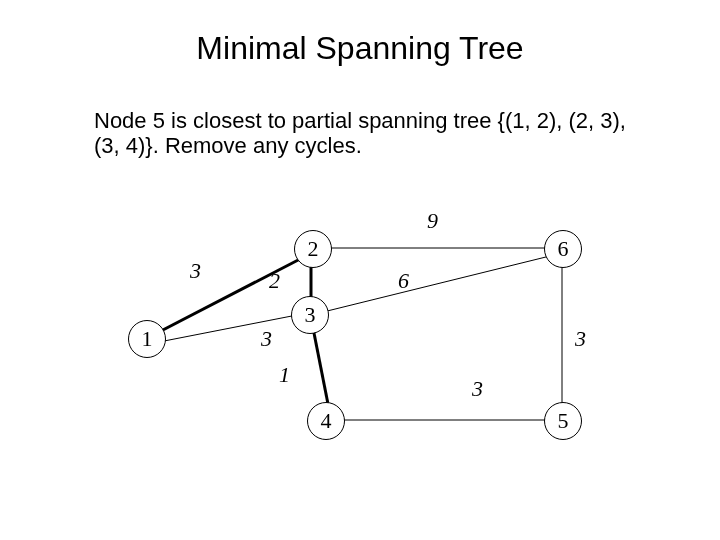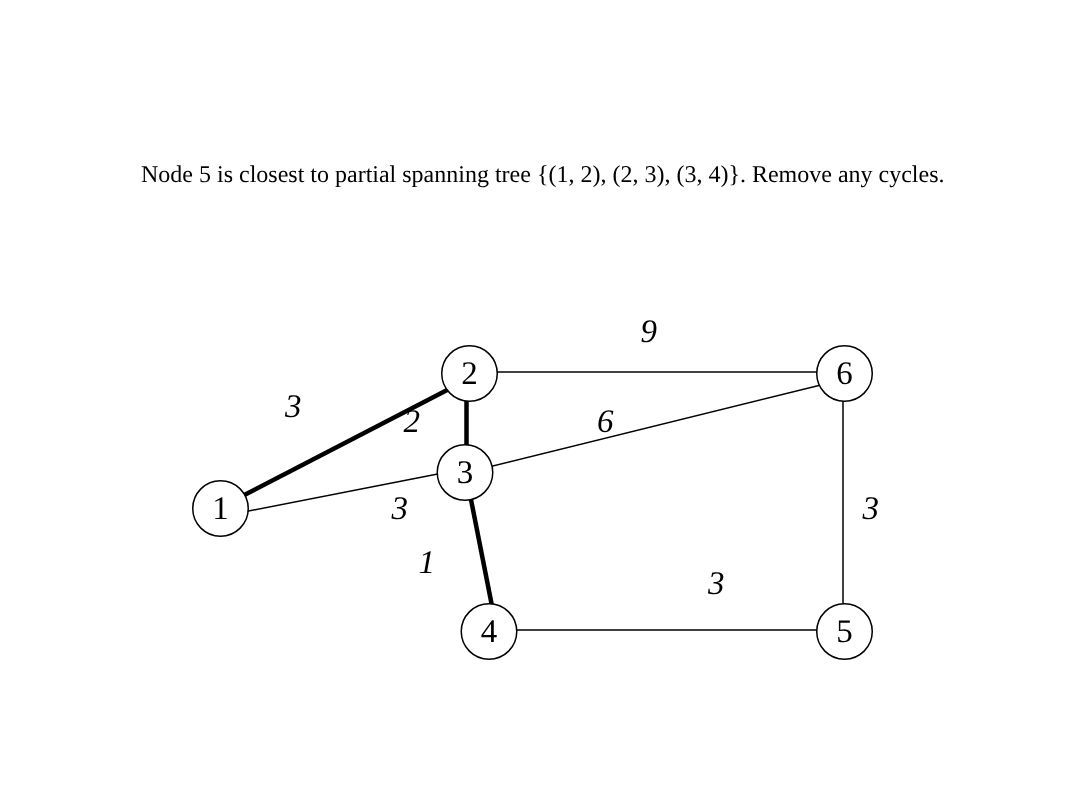--- a/index.html
+++ b/index.html
@@ -1,33 +1,34 @@
 <!DOCTYPE html>
 <html><head>
 <meta charset="utf-8">
 <style>
   body { margin: 0; padding: 0; font-family: Arial, Helvetica, sans-serif; background: #fff; }
   .slide { position: relative; width: 720px; height: 540px; }
   .title { position: absolute; top: 30px; left: 0; width: 720px; text-align: center; font-size: 32px; }
-  .caption { position: absolute; top: 108px; left: 94px; width: 560px; font-family: Liberation Serif, serif; font-size: 16px; line-height: 1.15; }
+  .caption { position: absolute; top: 108px; left: 94px; width: 560px; font-family: Liberation Sans, sans-serif; font-size: 22px; line-height: 1.15; }
   .node {
     position: absolute; width: 36px; height: 36px; border: 1px solid #000; border-radius: 50%;
     display: flex; align-items: center; justify-content: center;
     font-family: "Times New Roman", Times, serif; font-size: 22px; background: #fff;
   }
   .edge-label {
     position: absolute; font-family: "Times New Roman", Times, serif; font-size: 22px; font-style: italic;
   }
   svg.edges { position: absolute; left: 0; top: 0; }
 </style>
 </head>
 <body>
 
 <div class="slide">
 
+  <div class="title">Minimal Spanning Tree</div>
   <div class="caption">Node 5 is closest to partial spanning tree {(1, 2), (2, 3), (3, 4)}. Remove any cycles.</div>
 
   <svg class="edges" width="720" height="540">
 
     <line x1="324" y1="248" x2="554" y2="248" stroke="#000" stroke-width="1"></line>
     <line x1="315" y1="314" x2="554" y2="255" stroke="#000" stroke-width="1"></line>
     <line x1="159" y1="342" x2="302" y2="314" stroke="#000" stroke-width="1"></line>
     <line x1="340" y1="420" x2="548" y2="420" stroke="#000" stroke-width="1"></line>
     <line x1="562" y1="266" x2="562" y2="404" stroke="#000" stroke-width="1"></line>
 

